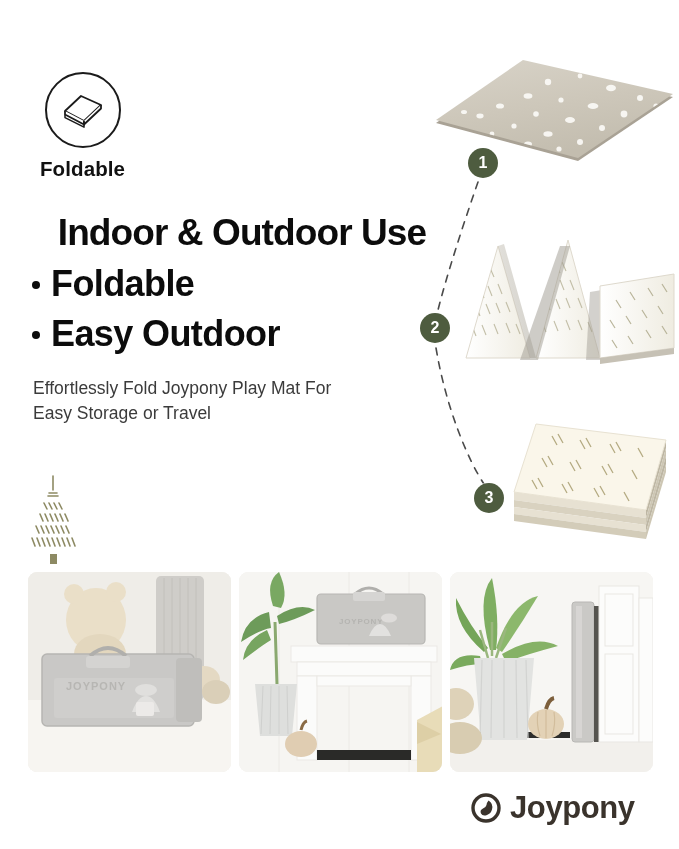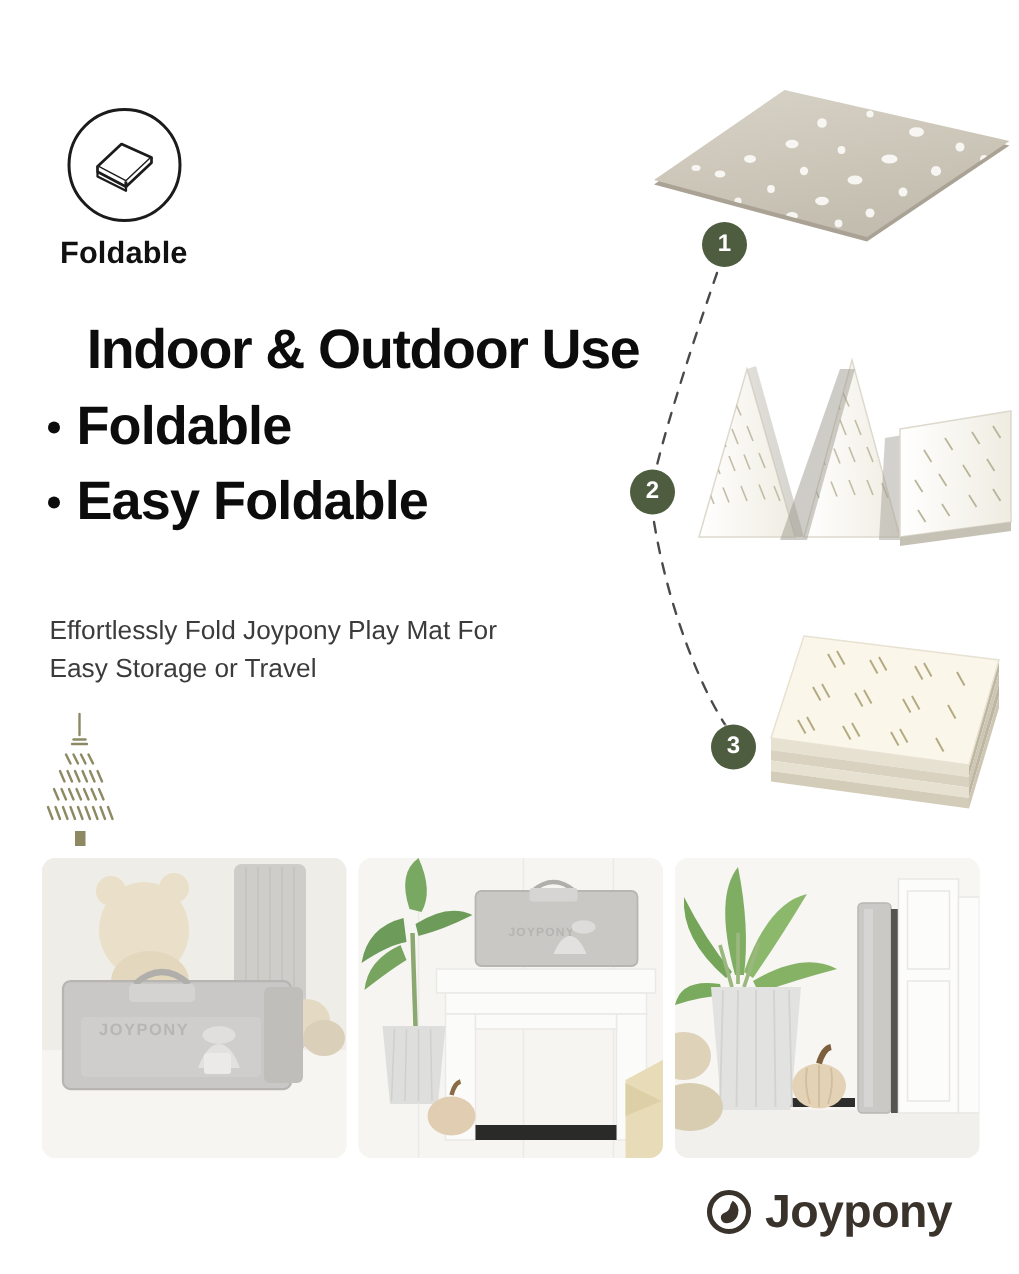--- a/index.html
+++ b/index.html
@@ -77,21 +77,21 @@
   .bullet-text {
     font-size: 36px;
     font-weight: 700;
     letter-spacing: -0.6px;
     line-height: 44px;
     color: #0c0c0c;
   }
   #subcopy {
     position: absolute;
     left: 33px;
-    top: 408px;
+    top: 376px;
     width: 330px;
     font-size: 17.5px;
     line-height: 25px;
     color: #3b3b3b;
     font-weight: 400;
   }
 
   
   #deco-tree {
     position: absolute;
@@ -191,21 +191,21 @@
 <div id="headline">
   <div id="headline-title">Indoor &amp; Outdoor Use</div>
 
   <div class="bullet-row">
     <span class="bullet-dot"></span>
     <span class="bullet-text">Foldable</span>
   </div>
 
   <div class="bullet-row">
     <span class="bullet-dot"></span>
-    <span class="bullet-text">Easy Foldable</span>
+    <span class="bullet-text">Easy Outdoor</span>
   </div>
 </div>
 
 <div id="subcopy">Effortlessly Fold Joypony Play Mat For Easy Storage or Travel</div>
 
 <svg id="deco-tree" viewBox="0 0 70 100">
   <g stroke="#8d8a63" stroke-width="1.6" stroke-linecap="round" fill="none">
     <line x1="35" y1="6" x2="35" y2="20"></line>
     <line x1="31" y1="23" x2="39" y2="23"></line>
     <line x1="30" y1="26" x2="40" y2="26"></line>

